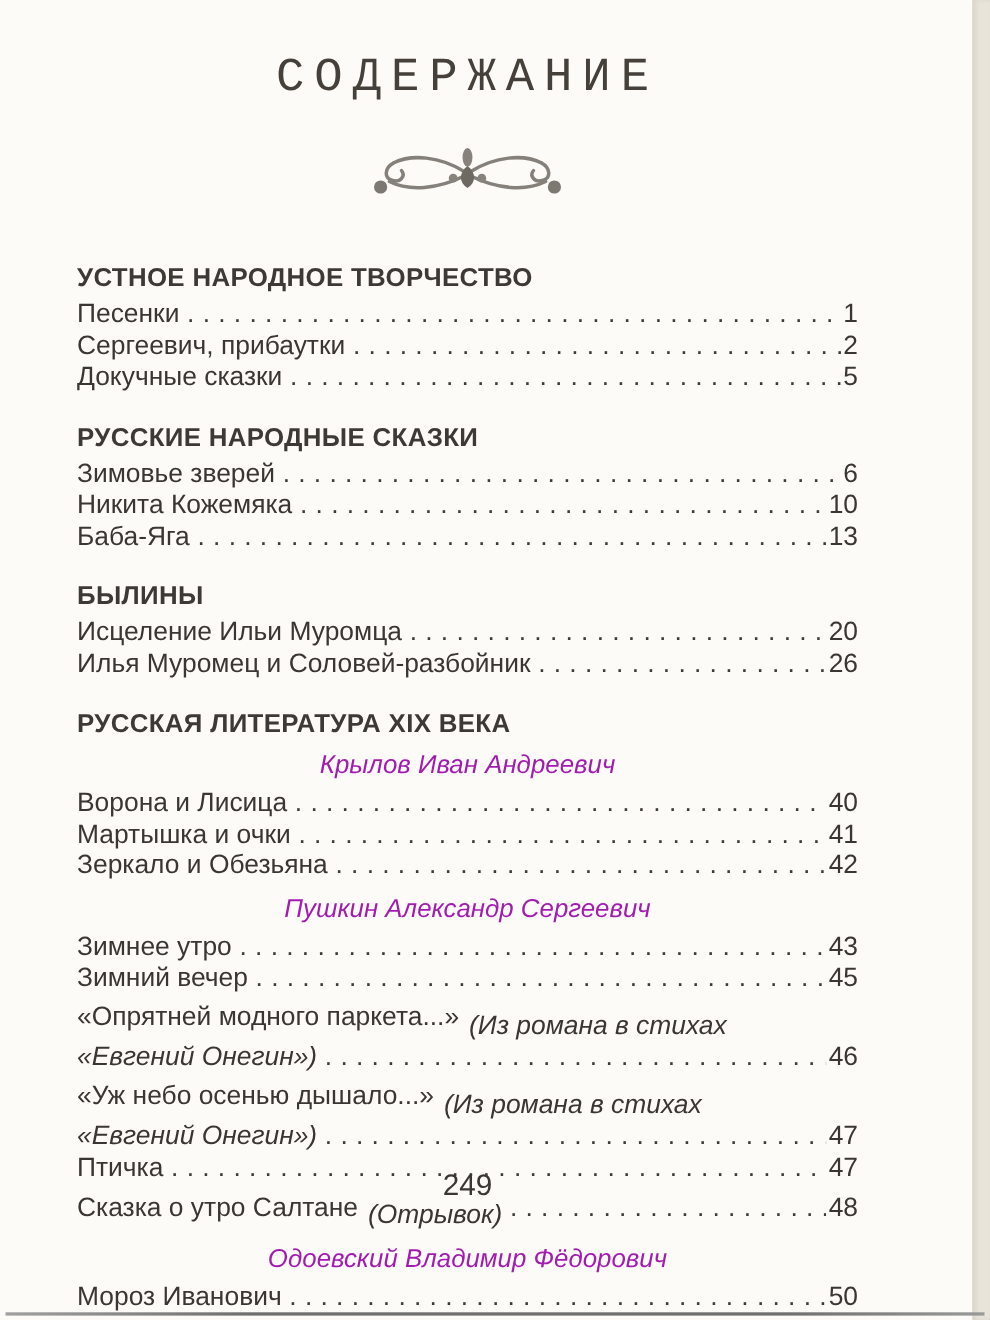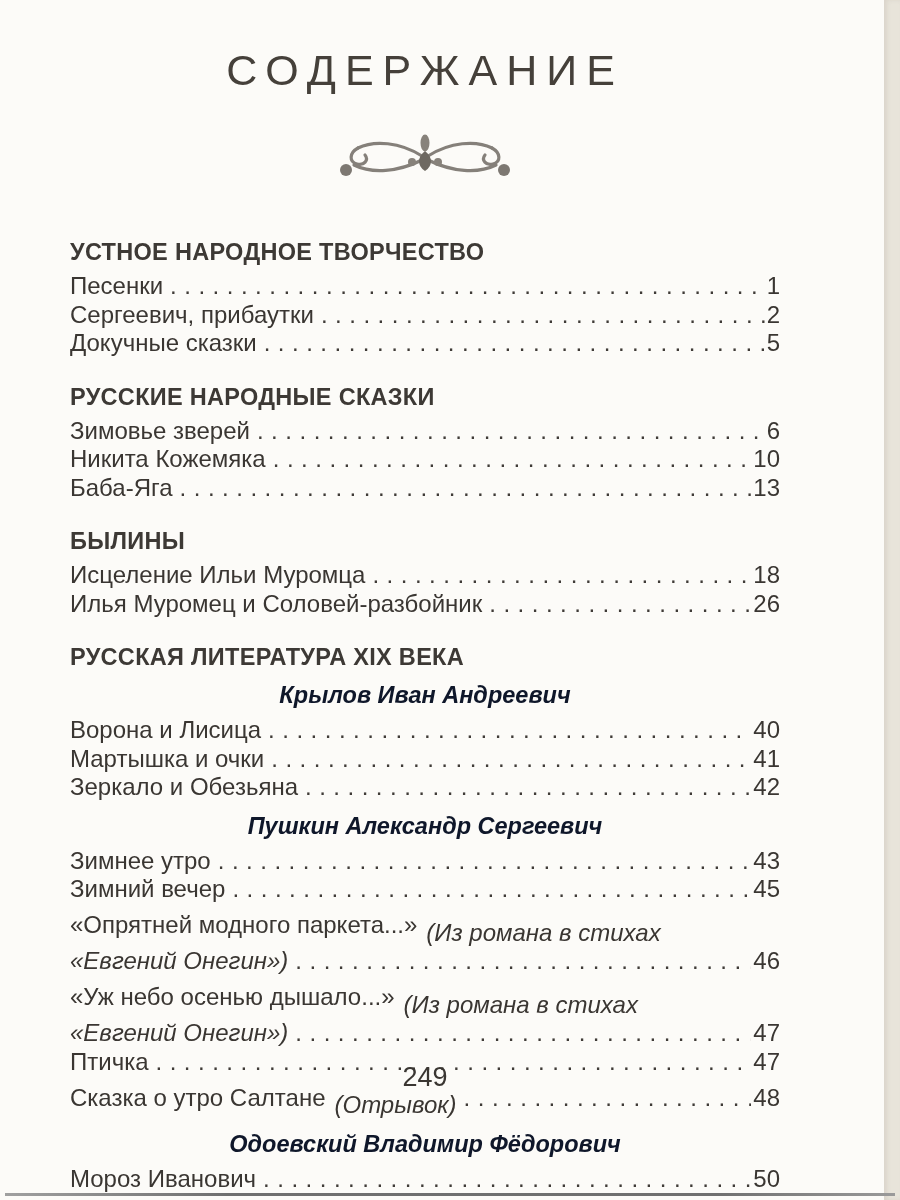--- a/index.html
+++ b/index.html
@@ -8,39 +8,39 @@
     background: #fcfbf8;
     font-family: "Liberation Sans", sans-serif;
     color: #3a3632;
     position: relative;
     overflow: hidden;
   }
   .content {
     position: absolute; left: 70px; top: 0; width: 710px;
   }
   .title {
-    font-family: Liberation Sans, sans-serif;
+    font-family: Liberation Mono, monospace;
     font-weight: 400;
     font-size: 43px;
     letter-spacing: 9px;
     text-align: center;
     color: #45403a;
     margin: 46px 0 0 0;
   }
   .ornament { text-align: center; margin-top: 34px; height: 56px; }
   .heading {
     font-size: 23.5px; font-weight: 700;
     text-align: left; letter-spacing: 0.3px;
     color: #3d3935;
     margin: 26px 0 6px 0;
   }
   .heading.first { margin-top: 54px; }
   .author {
-    font-size: 23.5px; font-weight: 700; font-style: italic;
-    text-align: center; color: #0f172a;
+    font-size: 23.5px; font-weight: 400; font-style: italic;
+    text-align: center; color: #a21caf;
     margin: 11px 0 7px 0;
   }
   .row {
     display: flex; align-items: center;
     font-size: 24px; line-height: 28.5px;
     white-space: nowrap;
   }
   .it { font-style: italic; margin-left: 9px; margin-top: 15px; }
   .it0 { font-style: italic; }
   .leader {
@@ -126,21 +126,21 @@
   <div class="row">
     <span>Баба-Яга</span>
     <span class="leader"></span>
     <span class="pg">13</span>
   </div>
 
   <h2 class="heading">БЫЛИНЫ</h2>
   <div class="row">
     <span>Исцеление Ильи Муромца</span>
     <span class="leader"></span>
-    <span class="pg">18</span>
+    <span class="pg">20</span>
   </div>
   <div class="row">
     <span>Илья Муромец и Соловей-разбойник</span>
     <span class="leader"></span>
     <span class="pg">26</span>
   </div>
 
   <h2 class="heading">РУССКАЯ ЛИТЕРАТУРА XIX ВЕКА</h2>
 
   <div class="author">Крылов Иван Андреевич</div>

